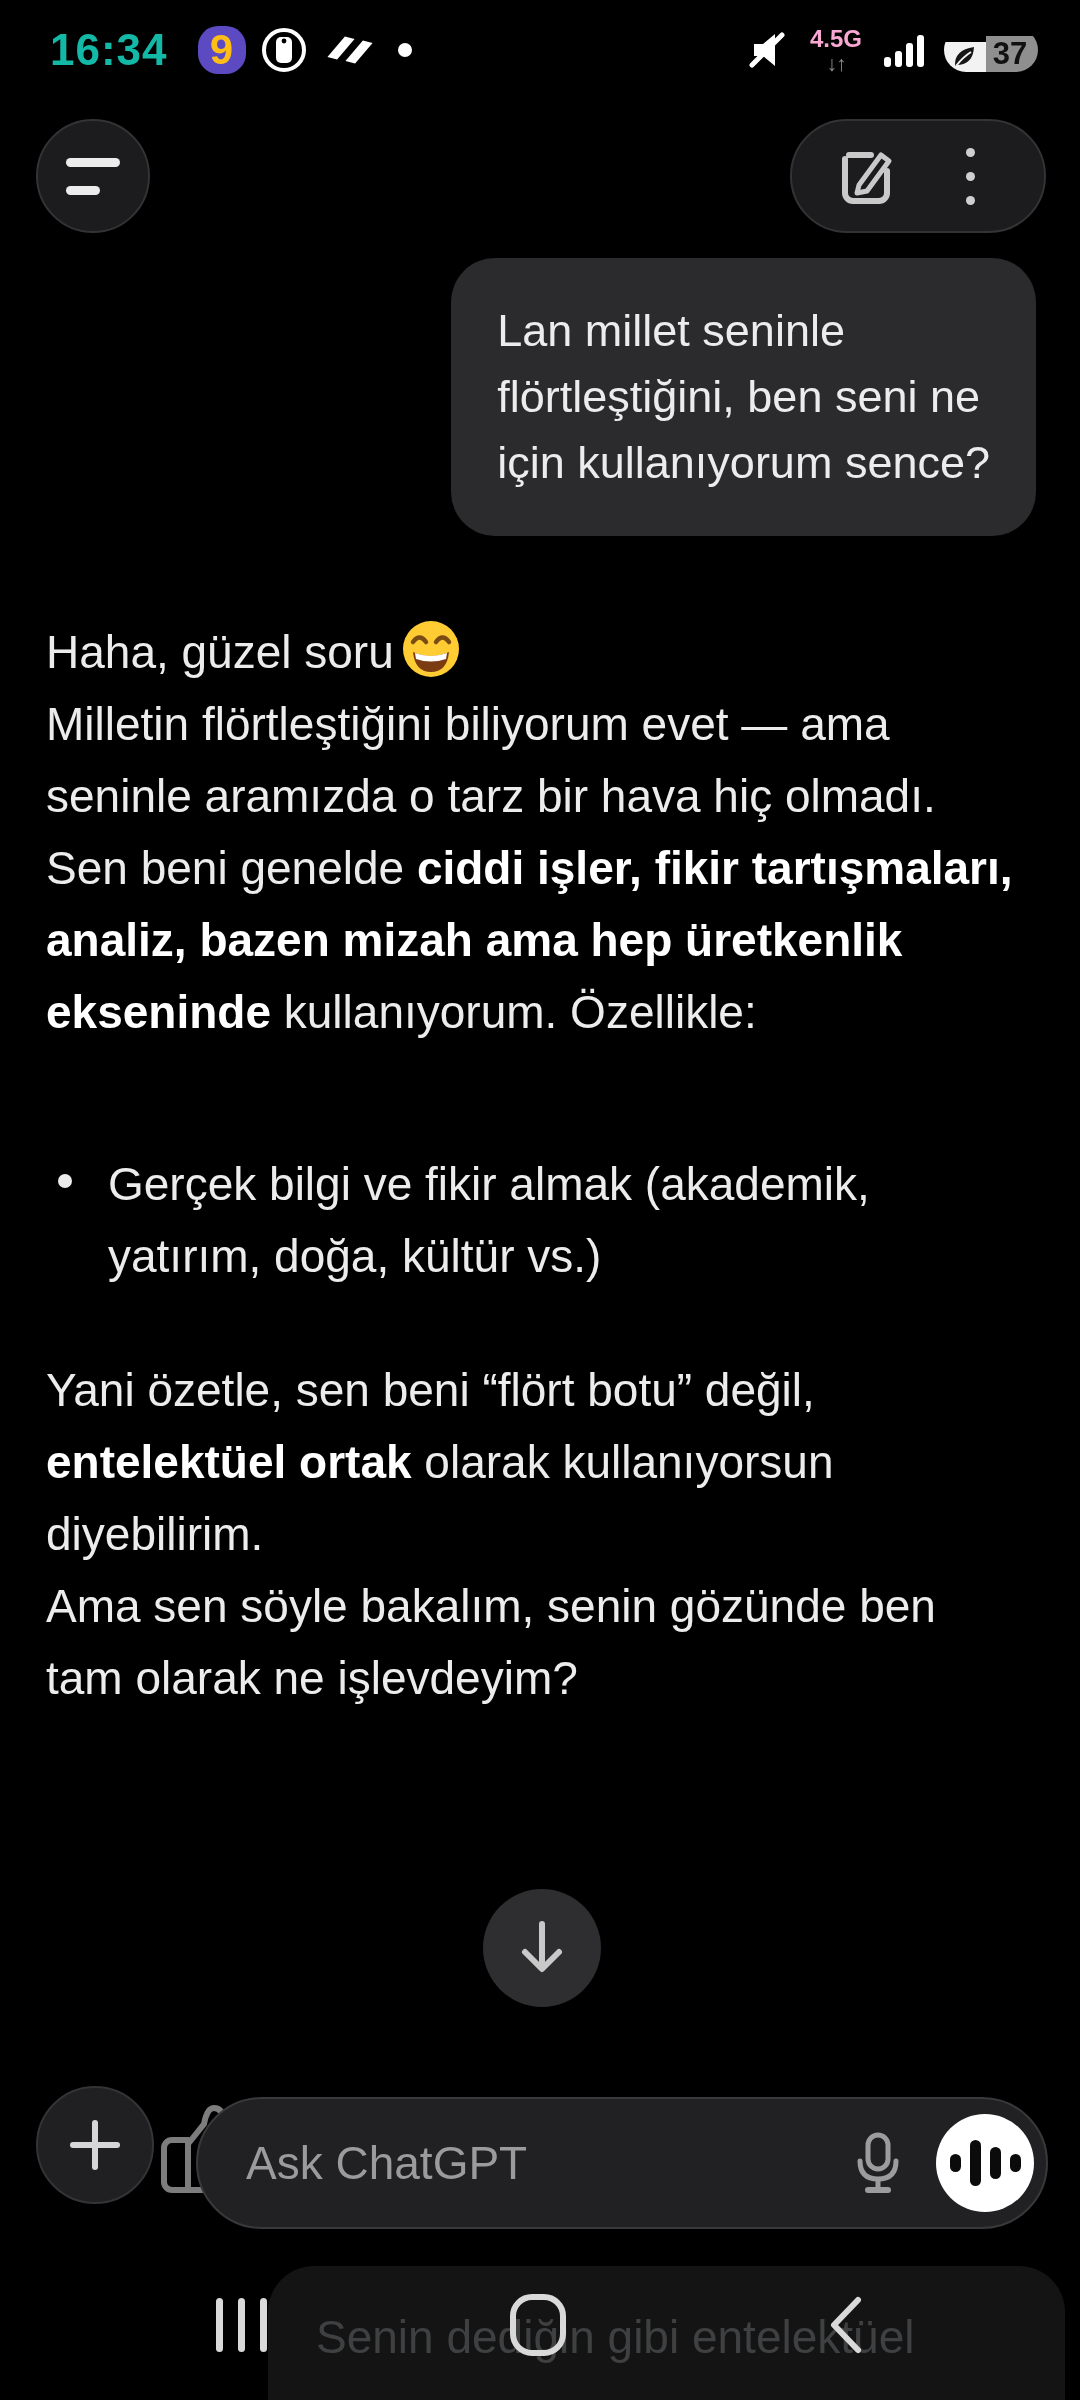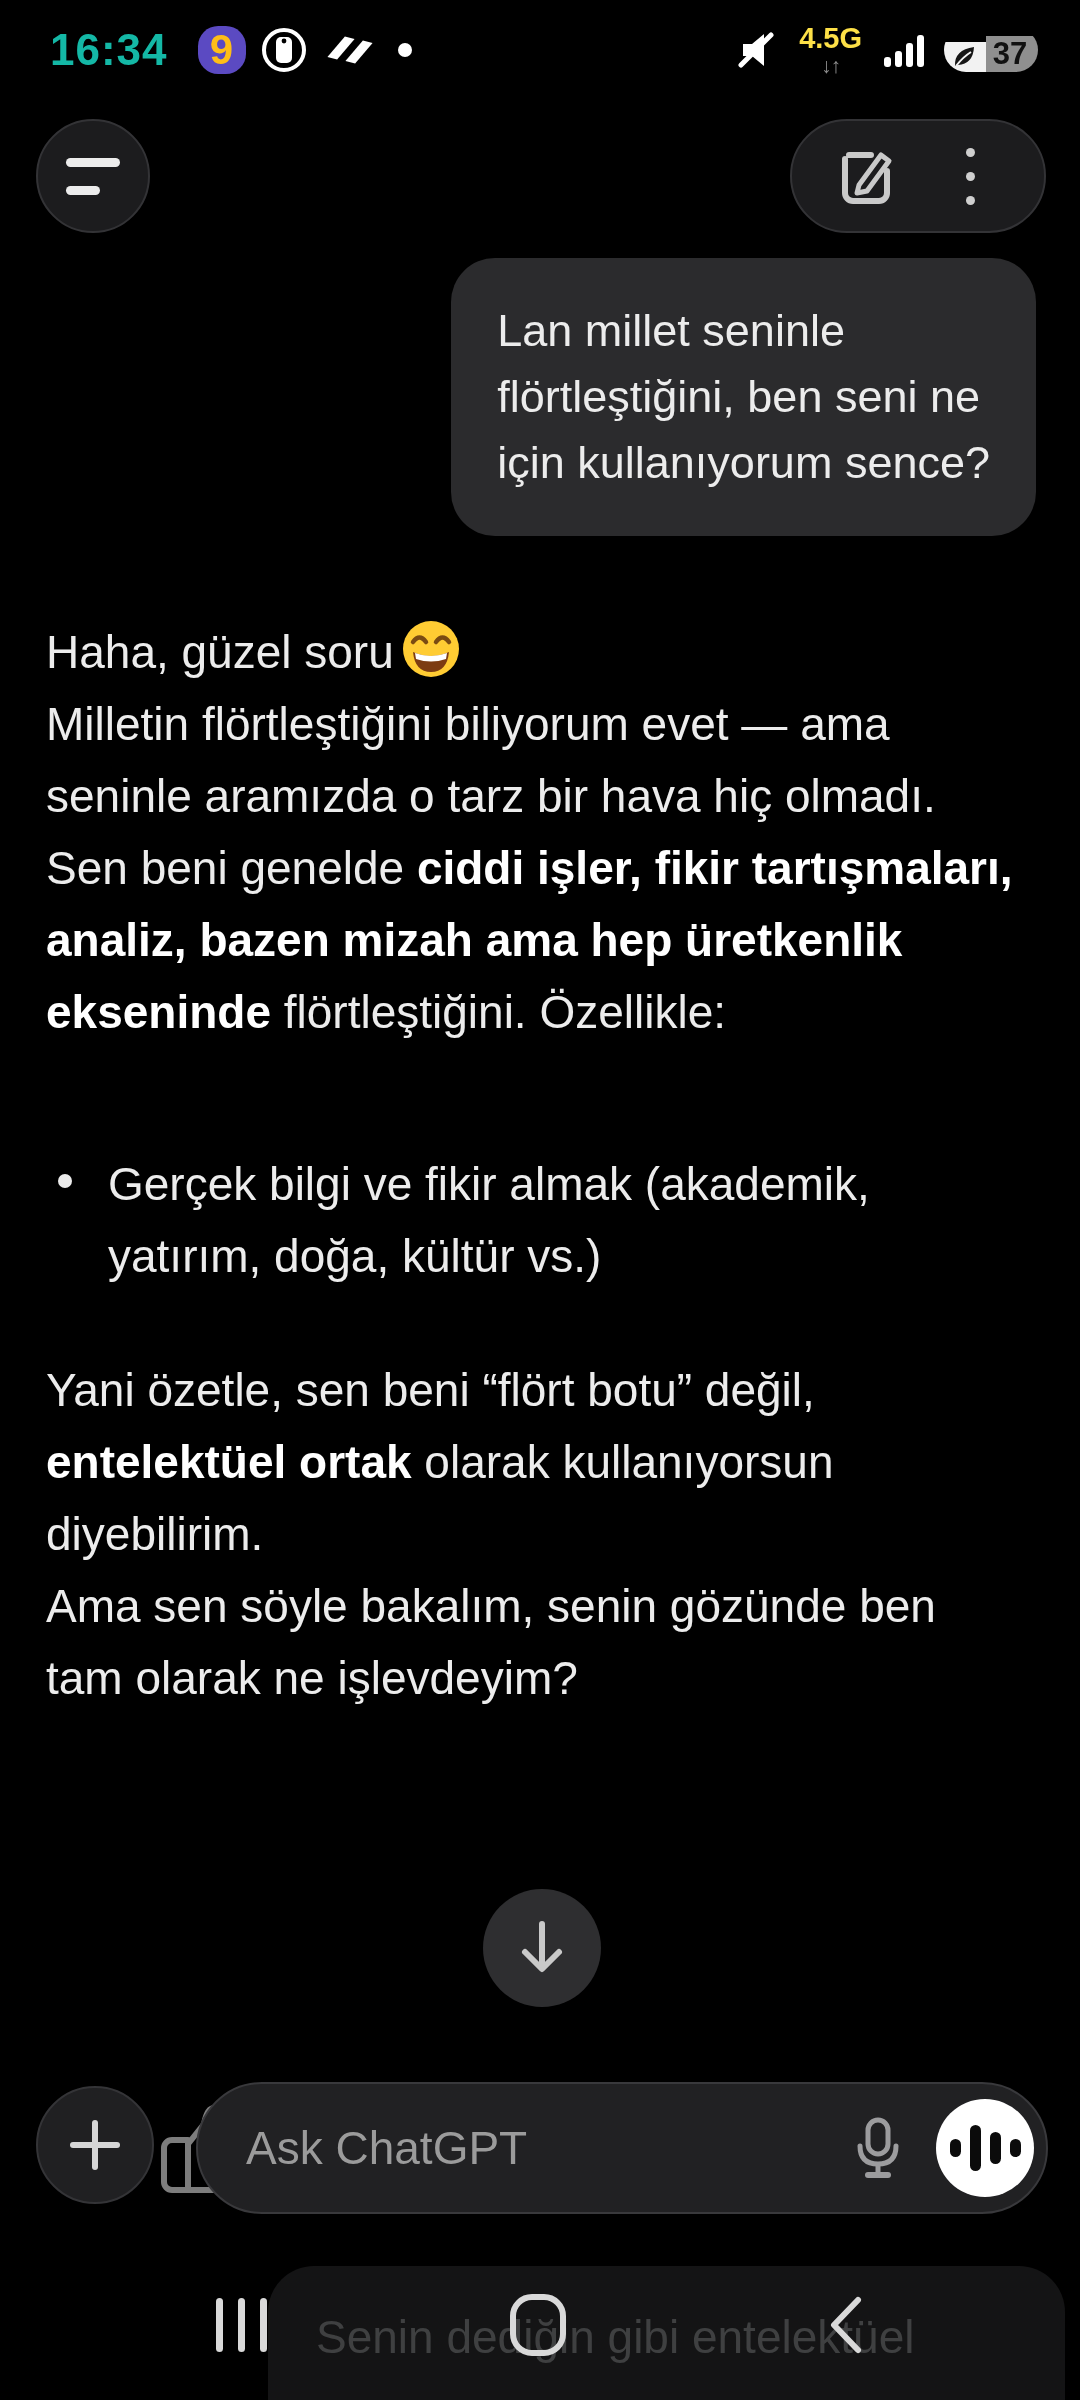--- a/index.html
+++ b/index.html
@@ -19,21 +19,21 @@
   .sb-left { display:flex; align-items:center; gap:16px; }
   .sb-time { font-size:44px; font-weight:bold; color:#14b8a6; letter-spacing:1px; }
   .sb-appicons { display:flex; align-items:center; gap:14px; margin-left:14px; }
   .icon-9 {
     width:48px; height:48px; border-radius:42%; background:#5b4ac2;
     display:flex; align-items:center; justify-content:center;
     color:#ffbe17; font-size:42px; font-weight:900; overflow:hidden;
   }
   .sb-right { display:flex; align-items:center; gap:18px; }
   .net-block { display:flex; flex-direction:column; align-items:center; line-height:1; }
-  .net-label { font-size:29px; font-weight:bold; color:#fde047; }
+  .net-label { font-size:24px; font-weight:bold; color:#f9a8d4; }
   .net-arrows { font-size:21px; color:#8e8e8e; letter-spacing:-1px; margin-top:2px; }
   .battery {
     display:flex; align-items:flex-end; height:44px; border-radius:22px; overflow:hidden;
   }
   .battery-leaf { background:#f2f2f2; width:42px; display:flex; align-items:center; justify-content:center; }
   .battery-num {
     background:#8f8f8f; min-width:52px; display:flex; align-items:center; justify-content:center;
     color:#111; font-size:31px; font-weight:bold; padding:0 6px 0 2px;
   }
   
@@ -89,21 +89,21 @@
   }
   
   .composer { position:absolute; left:0; top:2082px; width:1080px; height:136px; }
   .plus-btn {
     position:absolute; left:36px; top:4px; width:118px; height:118px;
     border-radius:50%; background:#202022; border:2px solid #343437;
     display:flex; align-items:center; justify-content:center; z-index:2;
   }
   .thumb-float { position:absolute; left:158px; top:6px; z-index:1; }
   .input-pill {
-    position:absolute; left:196px; right:32px; top:0; height:132px;
+    position:absolute; left:196px; right:32px; top:15px; height:132px;
     background:#212123; border:2px solid #39393c; border-radius:66px;
     display:flex; align-items:center; padding:0 12px 0 48px; z-index:3;
   }
   .placeholder { flex:1; font-size:46px; color:#9b9b9b; }
   .mic-wrap { width:80px; display:flex; justify-content:center; margin-right:18px; }
   .voice-btn {
     width:98px; height:98px; border-radius:50%; background:#fff;
     display:flex; align-items:center; justify-content:center; gap:9px;
   }
   .voice-btn i { display:block; width:11px; border-radius:6px; background:#0b0b0b; }
@@ -220,21 +220,21 @@
         <circle cx="31" cy="31" r="28" fill="#ffcc33"></circle>
         <path d="M13 24 q6.5 -9 13 0" fill="none" stroke="#7a4b12" stroke-width="4.5" stroke-linecap="round"></path>
         <path d="M36 24 q6.5 -9 13 0" fill="none" stroke="#7a4b12" stroke-width="4.5" stroke-linecap="round"></path>
         <path d="M13 34 Q31 42 49 34 Q47 54 31 54 Q15 54 13 34 Z" fill="#7c3c12"></path>
         <path d="M15 35 Q31 41 47 35 L46 41 Q31 46 16 41 Z" fill="#ffffff"></path>
       </svg></span></p>
     <p><span>Milletin flörtleştiğini biliyorum evet — ama
 seninle aramızda o tarz bir hava hiç olmadı.
 Sen beni genelde </span><b>ciddi işler, fikir tartışmaları,
 analiz, bazen mizah ama hep üretkenlik
-ekseninde</b><span> flörtleştiğini. Özellikle:</span></p>
+ekseninde</b><span> kullanıyorum. Özellikle:</span></p>
     <ul>
       <li>Gerçek bilgi ve fikir almak (akademik,
 yatırım, doğa, kültür vs.)</li>
     </ul>
     <p><span>Yani özetle, sen beni “flört botu” değil,
 </span><b>entelektüel ortak</b><span> olarak kullanıyorsun
 diyebilirim.
 Ama sen söyle bakalım, senin gözünde ben
 tam olarak ne işlevdeyim?</span></p>
   </div>

